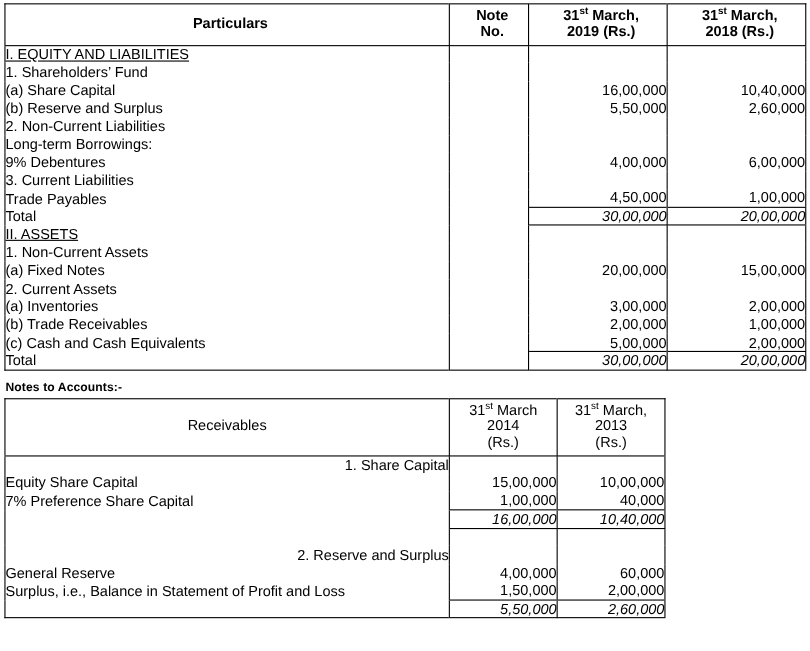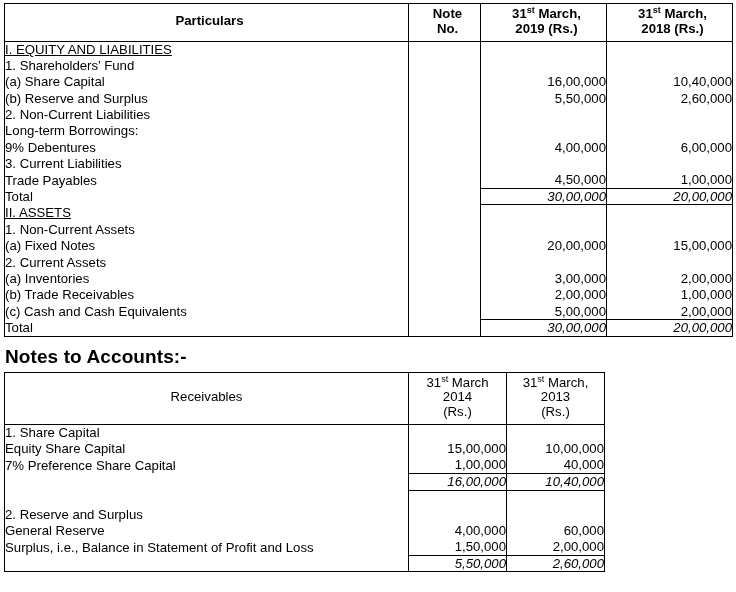--- a/index.html
+++ b/index.html
@@ -87,21 +87,21 @@
 
   sup {
     font-size: 0.68em;
     vertical-align: super;
     line-height: 0;
   }
 
   
   #notes-caption {
     font-weight: bold;
-    font-size: 19px;
+    font-size: 11px;
     margin: 9px 0 4px 1px;
     letter-spacing: 0.1px;
   }
 
   
   #notes-table {
     width: 601px;
     font-size: 13.2px;
   }
   #notes-table col.n-part { width: 404px; }
@@ -117,21 +117,21 @@
   #notes-table .n-row { height: 16.4px; }
   .n-part-cell {
     text-align: left;
     white-space: nowrap;
   }
   .n-amt {
     text-align: right;
     padding-right: 8px;
     white-space: nowrap;
   }
-  .nlvl0 { padding-left: 8px;  font-weight: bold; }
+  .nlvl0 { padding-left: 8px;  font-weight: bold; text-align: right; }
   .nlvl1 { padding-left: 24px; font-weight: normal; }
   .spacer-row { height: 9px; }
 </style>
 </head>
 <body>
 
 <div class="page">
 
   <table class="sheet outer" id="balance-sheet">
     <colgroup>

